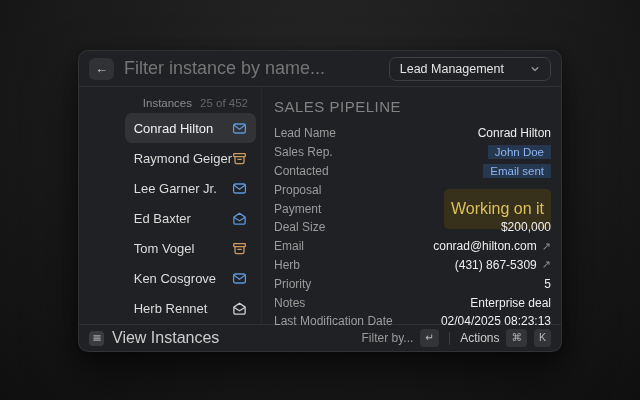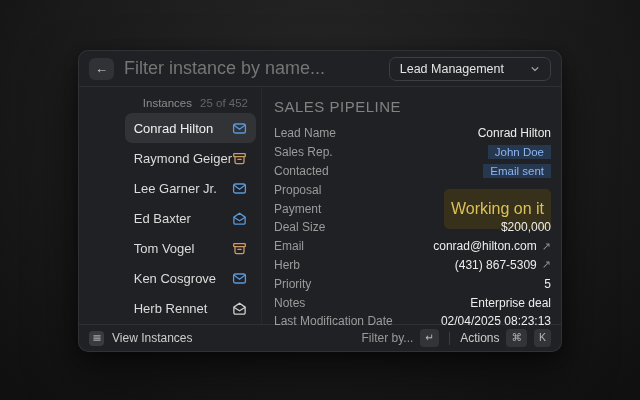--- a/index.html
+++ b/index.html
@@ -75,21 +75,21 @@
   .ext-arrow { color:#8f8f8f; font-size:11px; line-height:1; }
   
   .footer {
     flex:0 0 27px; display:flex; align-items:center; gap:8px;
     padding:0 10px; border-top:1px solid rgba(255,255,255,.07);
   }
   .app-icon {
     width:15px; height:15px; border-radius:4px; background:#3a3b3e;
     display:flex; align-items:center; justify-content:center; flex:0 0 auto;
   }
-  .footer-view-label { font-size:12px; color:#cdcdcd; }
+  .footer-view-label { font-size:16px; color:#cdcdcd; }
   .footer-right { margin-left:auto; display:flex; align-items:center; gap:7px; }
   .footer-filter-label { font-size:12px; color:#9a9a9a; }
   .footer-actions-label { font-size:12px; color:#cdcdcd; }
   .key {
     background:#333437; color:#b5b5b5; border-radius:4px; font-size:10.5px;
     padding:2px 5px; min-width:16px; text-align:center; line-height:1.25; cursor:pointer;
   }
   .footer-divider { width:1px; height:13px; background:#3c3d40; margin:0 3px; }
 </style>
 </head>

